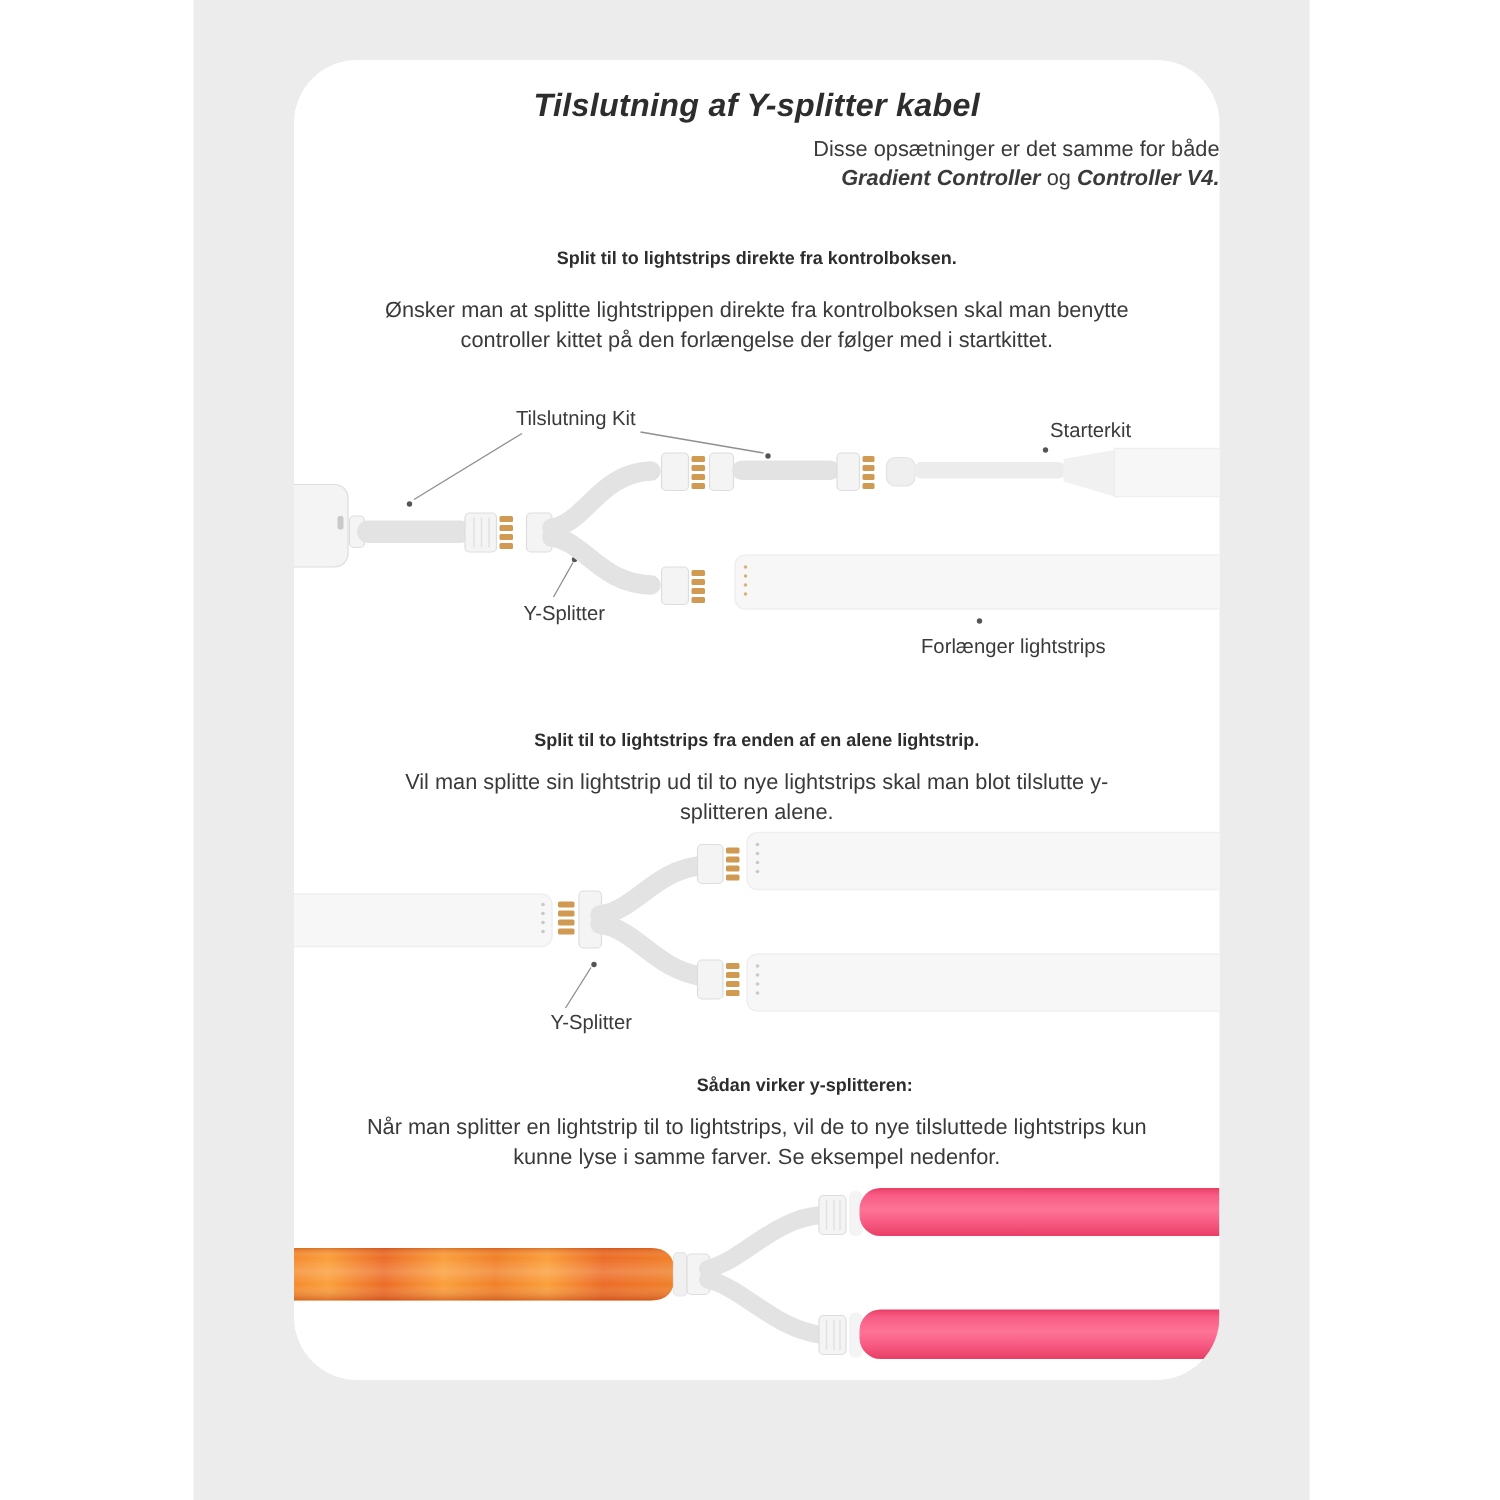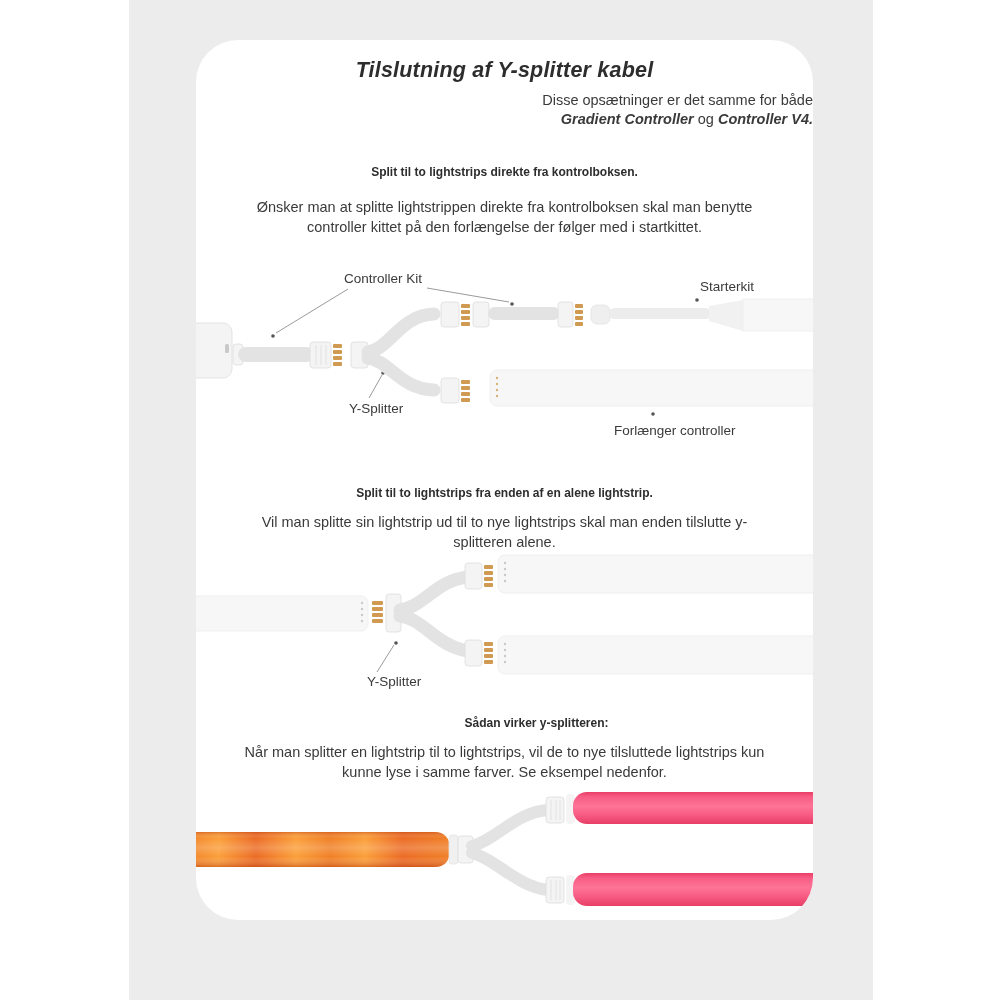--- a/index.html
+++ b/index.html
@@ -102,27 +102,27 @@
         <rect class="pin" x="265" y="133" width="9" height="4" rx="1"></rect>
     </g>
     <rect class="strip" x="294" y="105" width="337" height="36" rx="7"></rect>
     <g>
       <circle class="golddot" cx="301" cy="113" r="1.2"></circle>
         <circle class="golddot" cx="301" cy="119" r="1.2"></circle>
         <circle class="golddot" cx="301" cy="125" r="1.2"></circle>
         <circle class="golddot" cx="301" cy="131" r="1.2"></circle>
     </g>
   </svg>
-  <div class="lbl" style="left:148px;top:231px;">Controller Kit</div>
+  <div class="lbl" style="left:148px;top:231px;">Tilslutning Kit</div>
   <div class="lbl" style="left:468px;top:239px;margin-left:36px;">Starterkit</div>
   <div class="lbl" style="left:153px;top:361px;">Y-Splitter</div>
-  <div class="lbl" style="left:418px;top:383px;">Forlænger controller</div>
+  <div class="lbl" style="left:418px;top:383px;">Forlænger lightstrips</div>
 
   <div class="h" style="top:446px;">Split til to lightstrips fra enden af en alene lightstrip.</div>
-  <div class="p" style="top:473px;width:520px;">Vil man splitte sin lightstrip ud til to nye lightstrips skal man enden tilslutte y-splitteren alene.</div>
+  <div class="p" style="top:473px;width:520px;">Vil man splitte sin lightstrip ud til to nye lightstrips skal man blot tilslutte y-splitteren alene.</div>
 
   <svg class="diag" style="top:510px;" width="617" height="150" viewBox="0 0 617 150">
     <line class="leader" x1="198" y1="95" x2="181" y2="122"></line>
     <circle class="dotm" cx="200" cy="93" r="1.8"></circle>
     <rect class="strip" x="-12" y="46" width="184" height="35" rx="7"></rect>
     <g>
       <circle class="stripdot" cx="166" cy="53" r="1.2"></circle>
         <circle class="stripdot" cx="166" cy="59" r="1.2"></circle>
         <circle class="stripdot" cx="166" cy="65" r="1.2"></circle>
         <circle class="stripdot" cx="166" cy="71" r="1.2"></circle>

